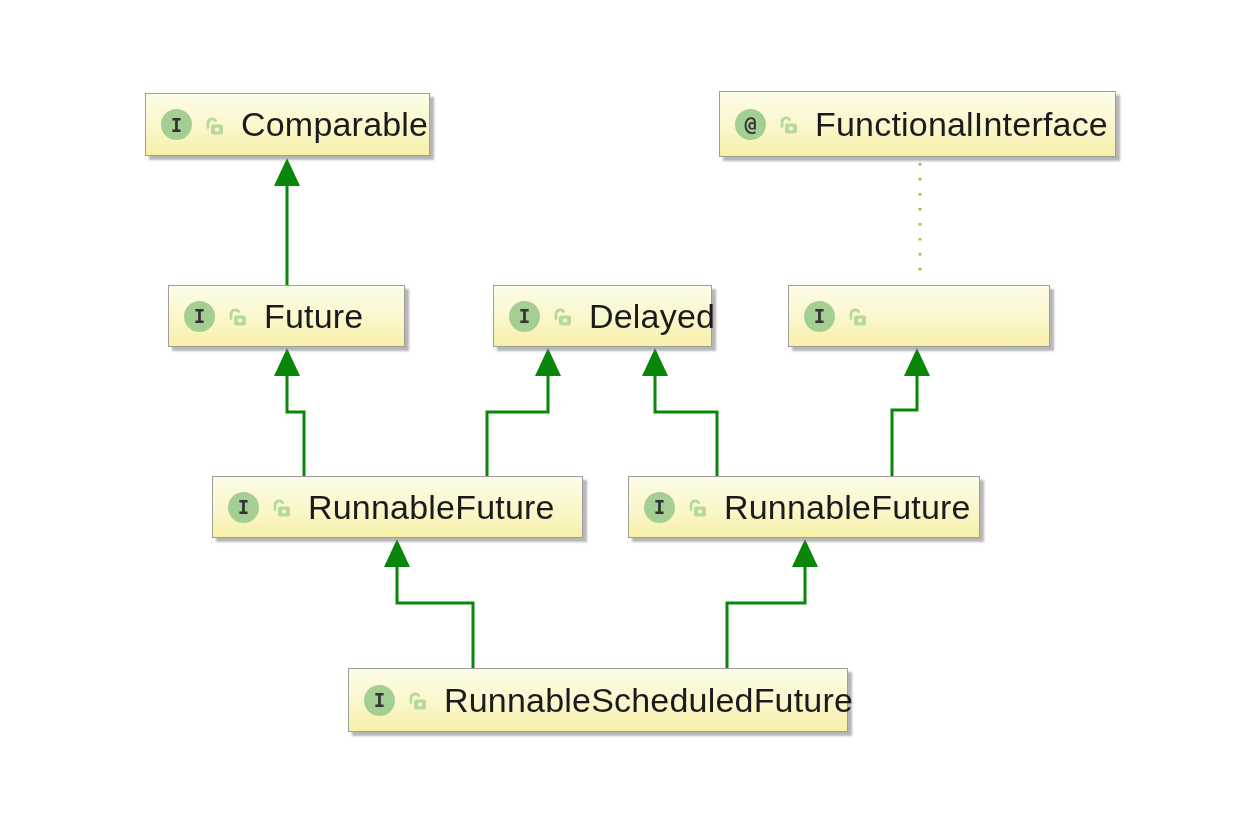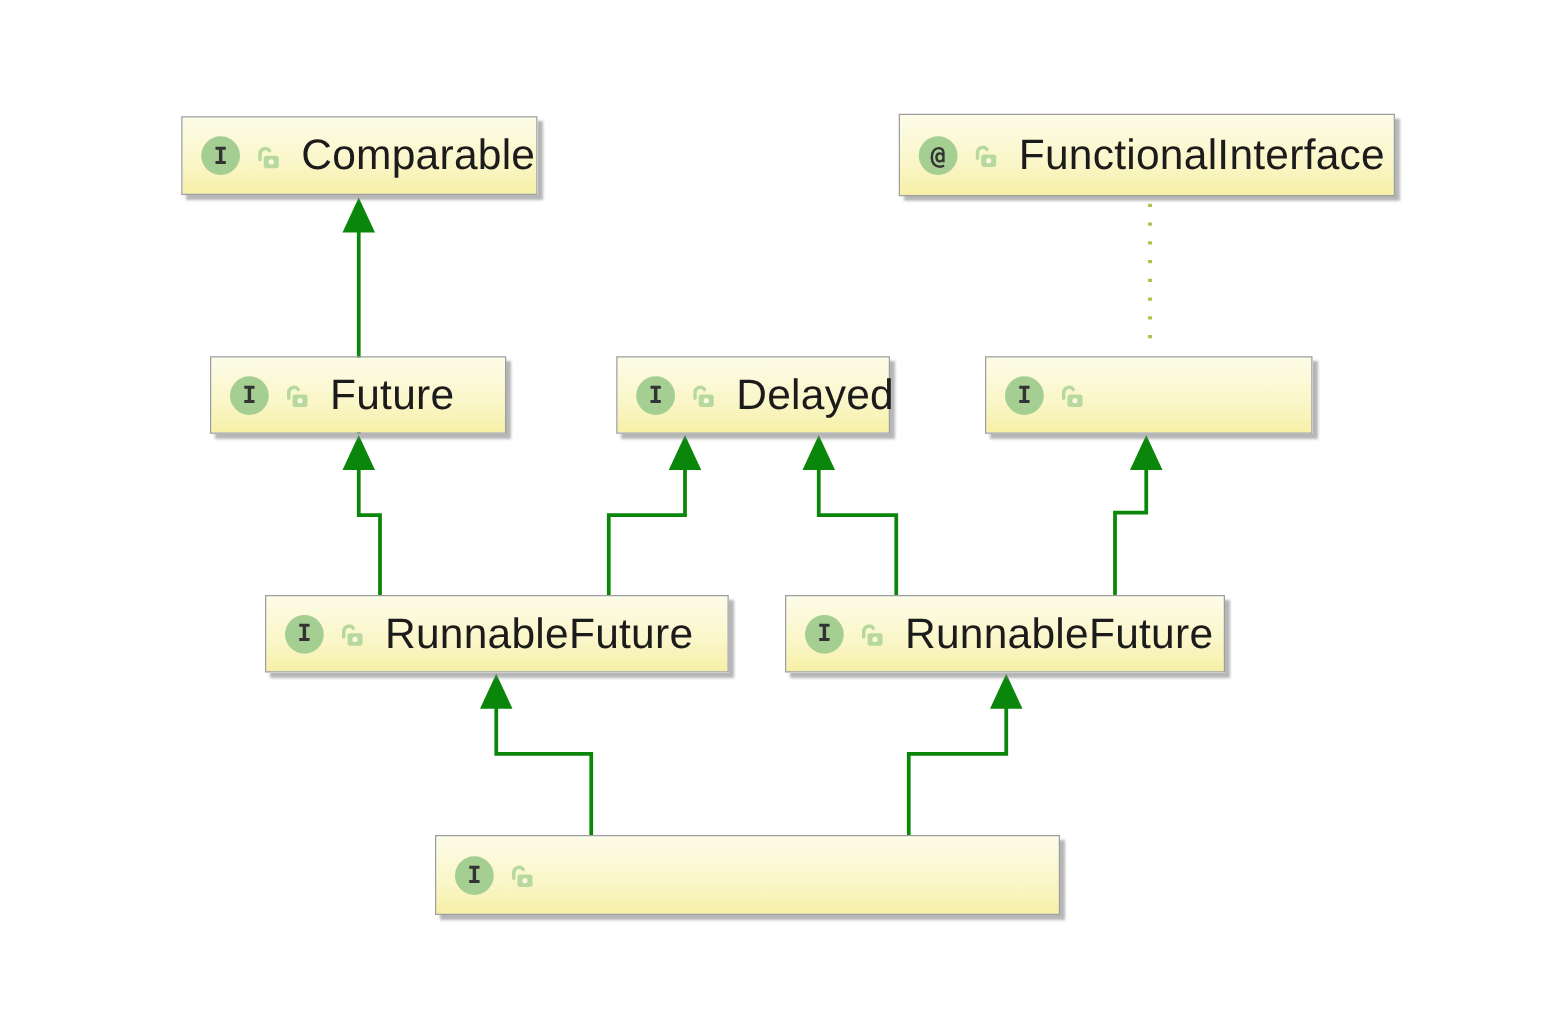--- a/index.html
+++ b/index.html
@@ -156,15 +156,16 @@
     <span class="node-label">RunnableFuture</span>
   </div>
 
   <div class="node" id="n-runnablescheduledfuture">
     <span class="badge">I</span>
     <svg class="lock" viewBox="0 0 24 24">
       <path d="M6 14.5 L6 10 A4.2 4.2 0 0 1 13.6 7.6" fill="none" stroke="#b7d99e" stroke-width="2.8" stroke-linecap="round"></path>
       <rect x="9" y="11.5" width="12" height="10" rx="2.2" fill="#b7d99e"></rect>
       <circle cx="15" cy="16.5" r="2.1" fill="#fbfae0"></circle>
     </svg>
+    <span class="node-label">RunnableScheduledFuture</span>
   </div>
 
 </div>
 
 </body></html>

